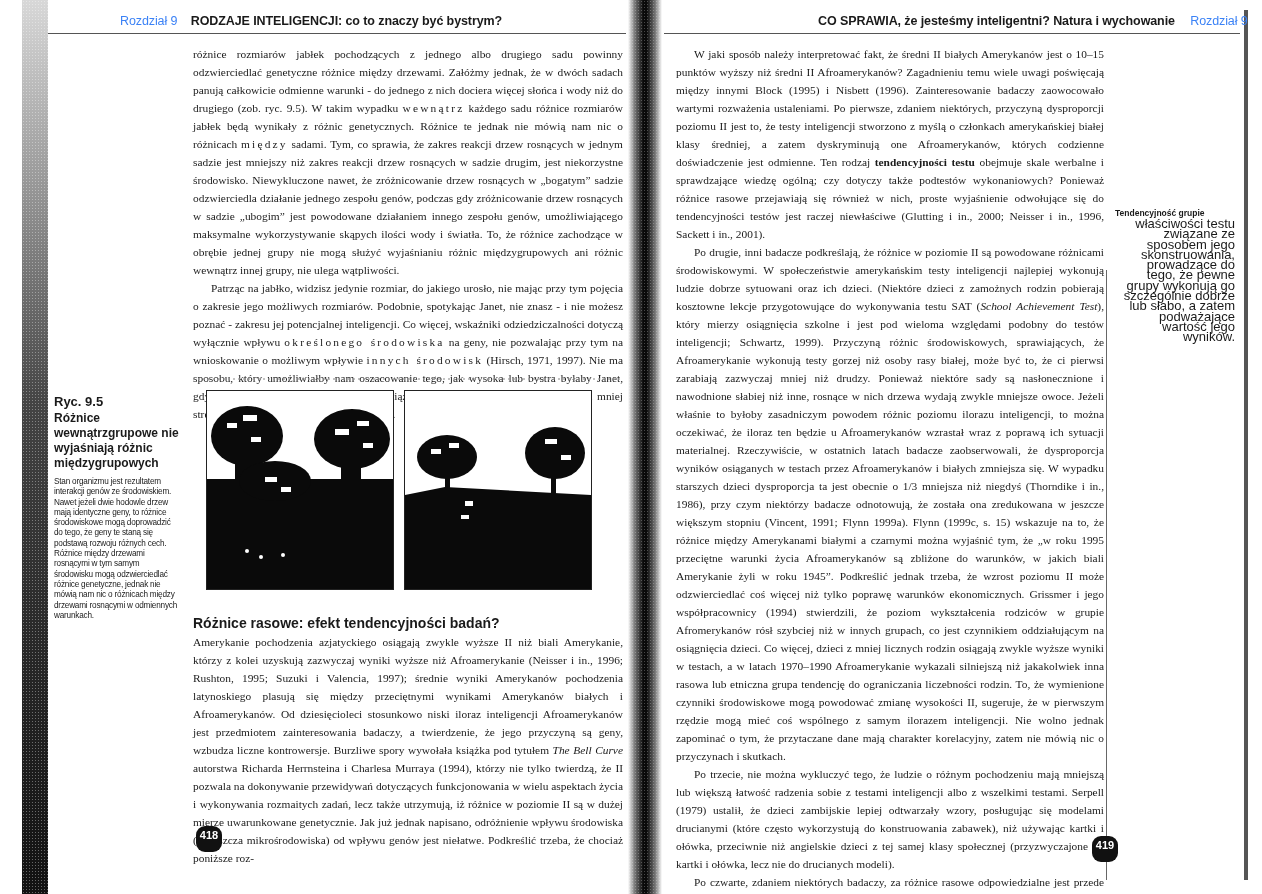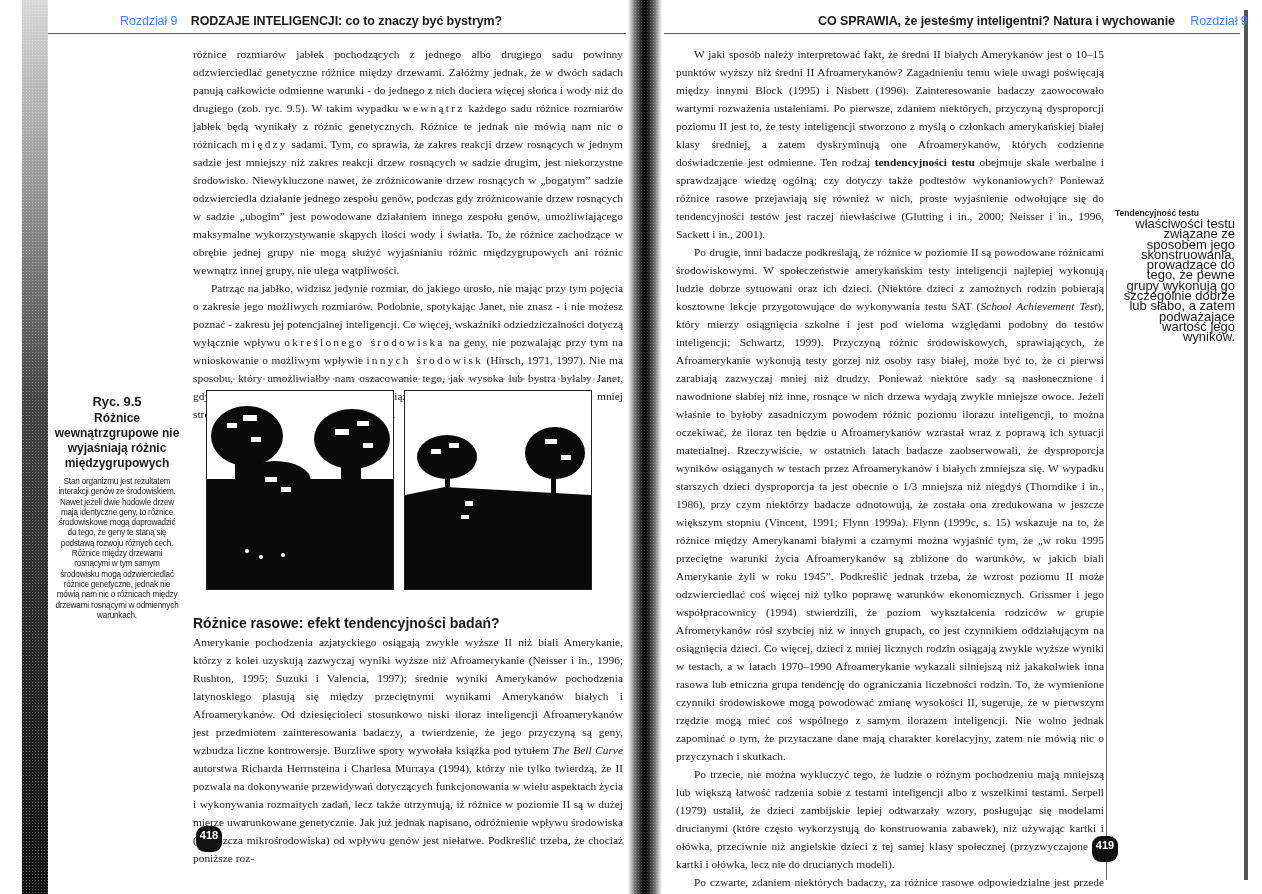--- a/index.html
+++ b/index.html
@@ -22,21 +22,21 @@
   .rule { position:absolute; height:1px; background:#555; }
 
   .col { position:absolute; font-size:11.4px; line-height:18px; text-align:justify; hyphens:auto; }
   .col p { margin:0; }
   .col p.ind { text-indent:18px; }
   .col-left-top { left:193px; top:45px; width:430px; }
   .col-left-bot { left:193px; top:633px; width:430px; }
   .col-right { left:676px; top:45px; width:428px; }
   .sp { letter-spacing:2.2px; }
 
-  .fig-caption { position:absolute; left:54px; top:394px; width:126px; text-align:center; font-family:"Liberation Sans", sans-serif; }
+  .fig-caption { position:absolute; left:54px; top:394px; width:126px; text-align:left; font-family:"Liberation Sans", sans-serif; }
   .fig-caption .num { font-size:13px; font-weight:bold; }
   .fig-caption .title { font-size:12px; font-weight:bold; line-height:15px; margin-top:2px; }
   .fig-caption .body { font-size:8.2px; line-height:10.3px; margin-top:6px; letter-spacing:-0.2px; }
 
   .dotline { position:absolute; left:193px; top:378px; width:428px; height:2px;
     background-image: repeating-linear-gradient(90deg, #999 0 2px, transparent 2px 5px); opacity:0.6; }
 
   .fig-panel { position:absolute; top:390px; width:186px; height:198px; border:1px solid #222; background:#fff; overflow:hidden; }
   .fig-panel svg { width:100%; height:100%; display:block; }
   .panel-a { left:206px; }
@@ -149,17 +149,17 @@
   </p>
   <p class="ind">
     <span>Po drugie, inni badacze podkreślają, że różnice w poziomie II są powodowane różnicami środowiskowymi. W społeczeństwie amerykańskim testy inteligencji najlepiej wykonują ludzie dobrze sytuowani oraz ich dzieci. (Niektóre dzieci z zamożnych rodzin pobierają kosztowne lekcje przygotowujące do wykonywania testu SAT (</span><i>School Achievement Test</i><span>), który mierzy osiągnięcia szkolne i jest pod wieloma względami podobny do testów inteligencji; Schwartz, 1999). Przyczyną różnic środowiskowych, sprawiających, że Afroamerykanie wykonują testy gorzej niż osoby rasy białej, może być to, że ci pierwsi zarabiają zazwyczaj mniej niż drudzy. Ponieważ niektóre sady są nasłonecznione i nawodnione słabiej niż inne, rosnące w nich drzewa wydają zwykle mniejsze owoce. Jeżeli właśnie to byłoby zasadniczym powodem różnic poziomu ilorazu inteligencji, to można oczekiwać, że iloraz ten będzie u Afroamerykanów wzrastał wraz z poprawą ich sytuacji materialnej. Rzeczywiście, w ostatnich latach badacze zaobserwowali, że dysproporcja wyników osiąganych w testach przez Afroamerykanów i białych zmniejsza się. W wypadku starszych dzieci dysproporcja ta jest obecnie o 1/3 mniejsza niż niegdyś (Thorndike i in., 1986), przy czym niektórzy badacze odnotowują, że została ona zredukowana w jeszcze większym stopniu (Vincent, 1991; Flynn 1999a). Flynn (1999c, s. 15) wskazuje na to, że różnice między Amerykanami białymi a czarnymi można wyjaśnić tym, że „w roku 1995 przeciętne warunki życia Afroamerykanów są zbliżone do warunków, w jakich biali Amerykanie żyli w roku 1945”. Podkreślić jednak trzeba, że wzrost poziomu II może odzwierciedlać coś więcej niż tylko poprawę warunków ekonomicznych. Grissmer i jego współpracownicy (1994) stwierdzili, że poziom wykształcenia rodziców w grupie Afromerykanów rósł szybciej niż w innych grupach, co jest czynnikiem oddziałującym na osiągnięcia dzieci. Co więcej, dzieci z mniej licznych rodzin osiągają zwykle wyższe wyniki w testach, a w latach 1970–1990 Afroamerykanie wykazali silniejszą niż jakakolwiek inna rasowa lub etniczna grupa tendencję do ograniczania liczebności rodzin. To, że wymienione czynniki środowiskowe mogą powodować zmianę wysokości II, sugeruje, że w pierwszym rzędzie mogą mieć coś wspólnego z samym ilorazem inteligencji. Nie wolno jednak zapominać o tym, że przytaczane dane mają charakter korelacyjny, zatem nie mówią nic o przyczynach i skutkach.</span>
   </p>
   <p class="ind">Po trzecie, nie można wykluczyć tego, że ludzie o różnym pochodzeniu mają mniejszą lub większą łatwość radzenia sobie z testami inteligencji albo z wszelkimi testami. Serpell (1979) ustalił, że dzieci zambijskie lepiej odtwarzały wzory, posługując się modelami drucianymi (które często wykorzystują do konstruowania zabawek), niż używając kartki i ołówka, przeciwnie niż angielskie dzieci z tej samej klasy społecznej (przyzwyczajone do kartki i ołówka, lecz nie do drucianych modeli).</p>
   <p class="ind">Po czwarte, zdaniem niektórych badaczy, za różnice rasowe odpowiedzialne jest przede wszystkim mikrośrodowisko. Częścią mikrośrodowiska Afroamerykanów jest to, że mają ciemniejszą skórę, co w Stanach Zjednoczonych może być przyczyną złego traktowania przez białą większość. Jaki byłby stan rzeczy w społeczeństwie, którego większość reagowa-</p>
 </div>
 
 <div class="gloss-bar"></div>
 <div class="gloss">
-  <div class="term">Tendencyjność testu</div>
+  <div class="term">Tendencyjność grupie</div>
   <div class="def">właściwości testu związane ze sposobem jego skonstruowania, prowadzące do tego, że pewne grupy wykonują go szczególnie dobrze lub słabo, a zatem podważające wartość jego wyników.</div>
 </div>
 
 <div class="page-num pn-right">419</div>
 
 </body></html>

